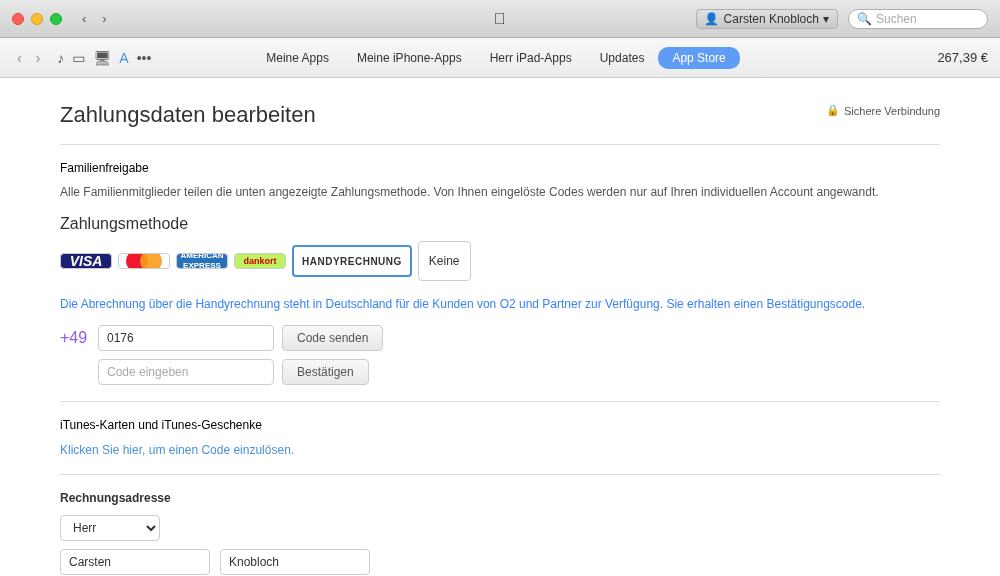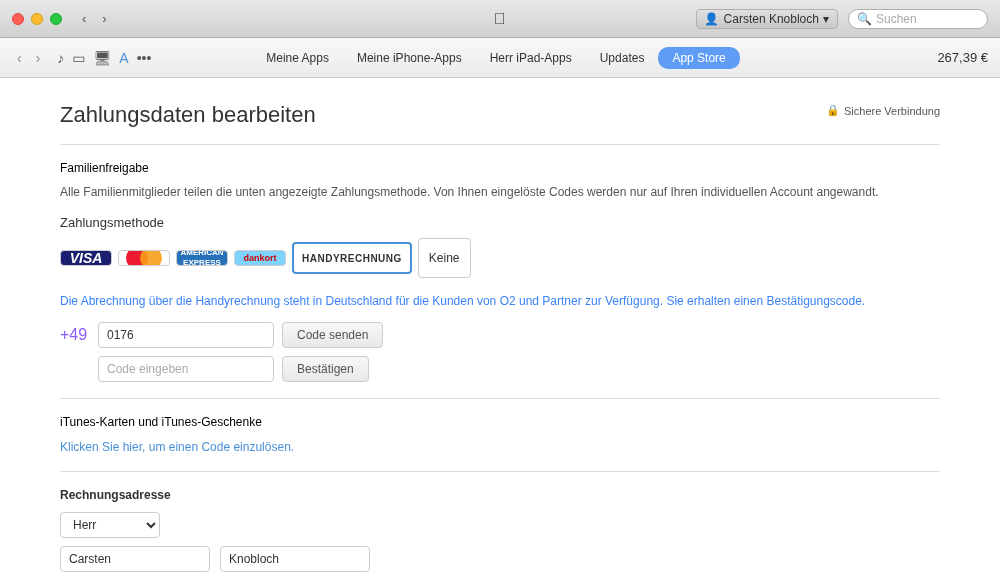--- a/index.html
+++ b/index.html
@@ -183,21 +183,21 @@
 
     .section-desc {
       font-size: 12px;
       color: #555;
       line-height: 1.5;
       margin-bottom: 14px;
     }
 
     
     .payment-label {
-      font-size: 13px;
+      font-size: 16px;
       font-weight: 500;
       color: #333;
       margin-bottom: 8px;
     }
 
     .payment-methods {
       display: flex;
       gap: 6px;
       align-items: center;
       flex-wrap: wrap;
@@ -229,21 +229,21 @@
       position: relative;
     }
     .pm-amex {
       background: #2671b9;
       color: white;
       font-size: 9px;
       font-weight: bold;
       text-align: center;
     }
     .pm-dankort {
-      background: #7dd3fc;
+      background: #bef264;
       font-size: 8px;
       color: #c00;
       font-weight: bold;
     }
 
     .pm-handyrechnung {
       border: 2px solid #4a90d9;
       border-radius: 4px;
       padding: 0 8px;
       height: 32px;

